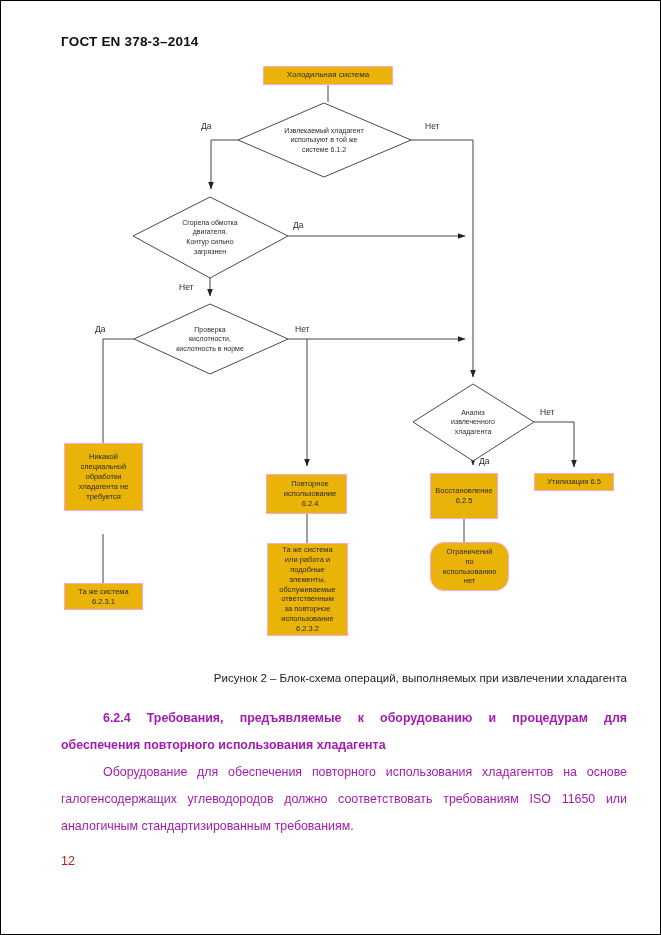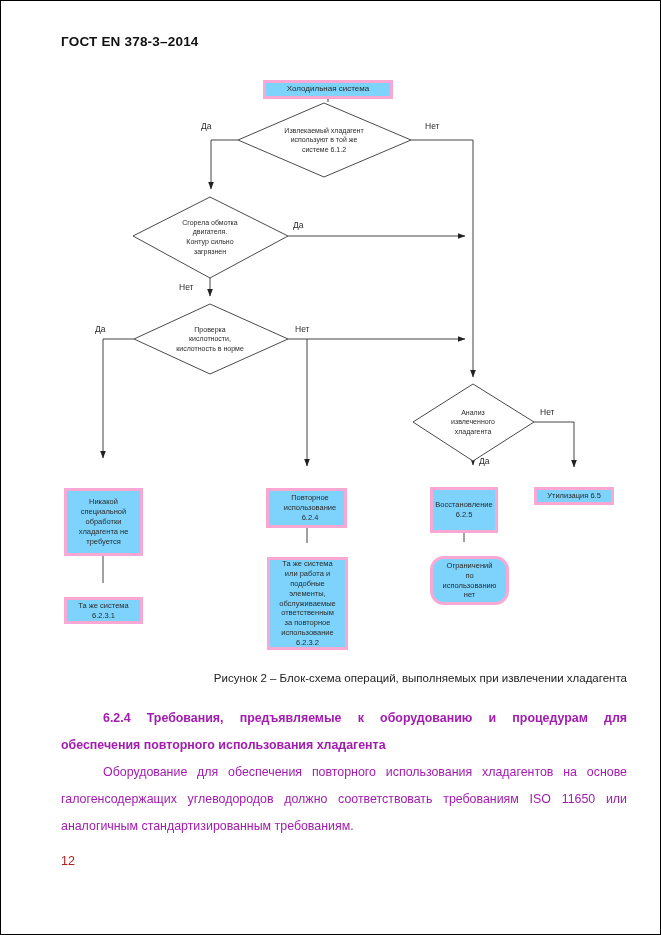--- a/index.html
+++ b/index.html
@@ -18,28 +18,27 @@
     color: #1c1c1c;
   }
   .doc-header {
     position: absolute; left: 60px; top: 33px;
     font-size: 13.5px; font-weight: bold; letter-spacing: 0.2px;
     color: #111;
   }
   svg.lines { position: absolute; left: 0; top: 0; }
   .node-box {
     position: absolute;
-    border: 3px solid #f9a8d4;
-    background: #7dd3fc;
+    border: 1px solid #f9a8d4;
+    background: #eab308;
     display: flex; align-items: center; justify-content: center;
     text-align: center;
     white-space: pre-line;
     font-size: 7.5px; line-height: 1.32; color: #2b2b2b;
     box-sizing: border-box;
-    margin-top: 14px;
   }
   .diamond-text {
     position: absolute;
     display: flex; align-items: center; justify-content: center;
     text-align: center;
     white-space: pre-line;
     font-size: 7px; line-height: 1.38; color: #2b2b2b;
     pointer-events: none;
   }
   .edge-label {
@@ -97,21 +96,21 @@
     <g stroke="#4a4a4a" stroke-width="1" fill="#fff">
       <polygon points="323,102 410,139 323,176 237,139"></polygon>
       <polygon points="209,196 287,235 209,277 132,235"></polygon>
       <polygon points="209,303 287,338 209,373 133,338"></polygon>
       <polygon points="472,383 533,421 472,460 412,421"></polygon>
     </g>
   </svg>
 
   <div class="node-box" style="left:262px; top:65px; width:130px; height:19px; font-size:8px;">Холодильная система</div>
 
-  <div class="node-box" style="left:63px; top:473px; width:79px; height:68px;">Никакой
+  <div class="node-box" style="left:63px; top:442px; width:79px; height:68px;">Никакой
 специальной
 обработки
 хладагента не
 требуется</div>
 
   <div class="node-box" style="left:63px; top:582px; width:79px; height:27px;">Та же система
 6.2.3.1</div>
 
   <div class="node-box" style="left:265px; top:473px; width:81px; height:40px;padding-left:7px;">Повторное
 использование

